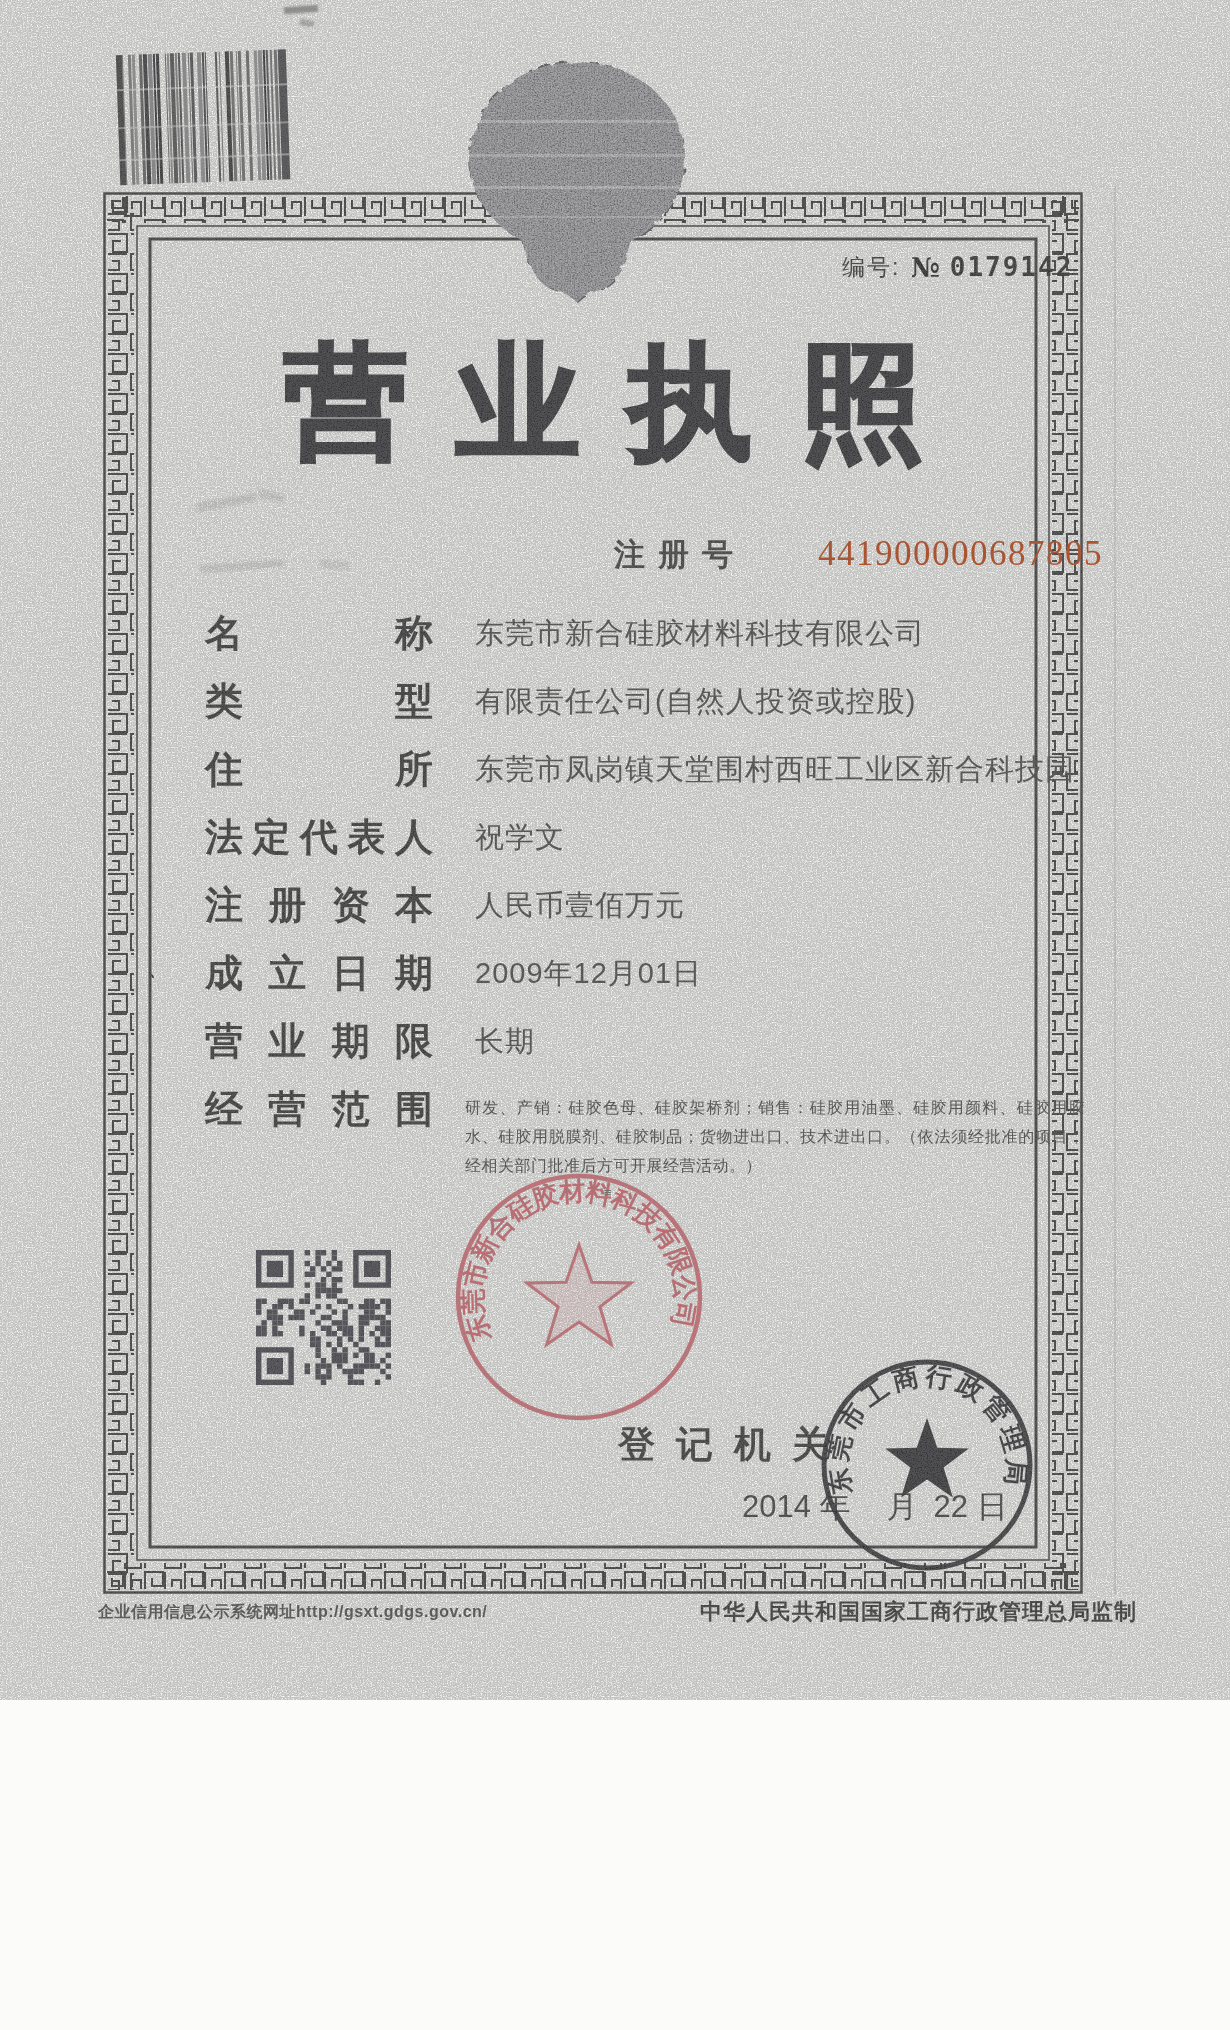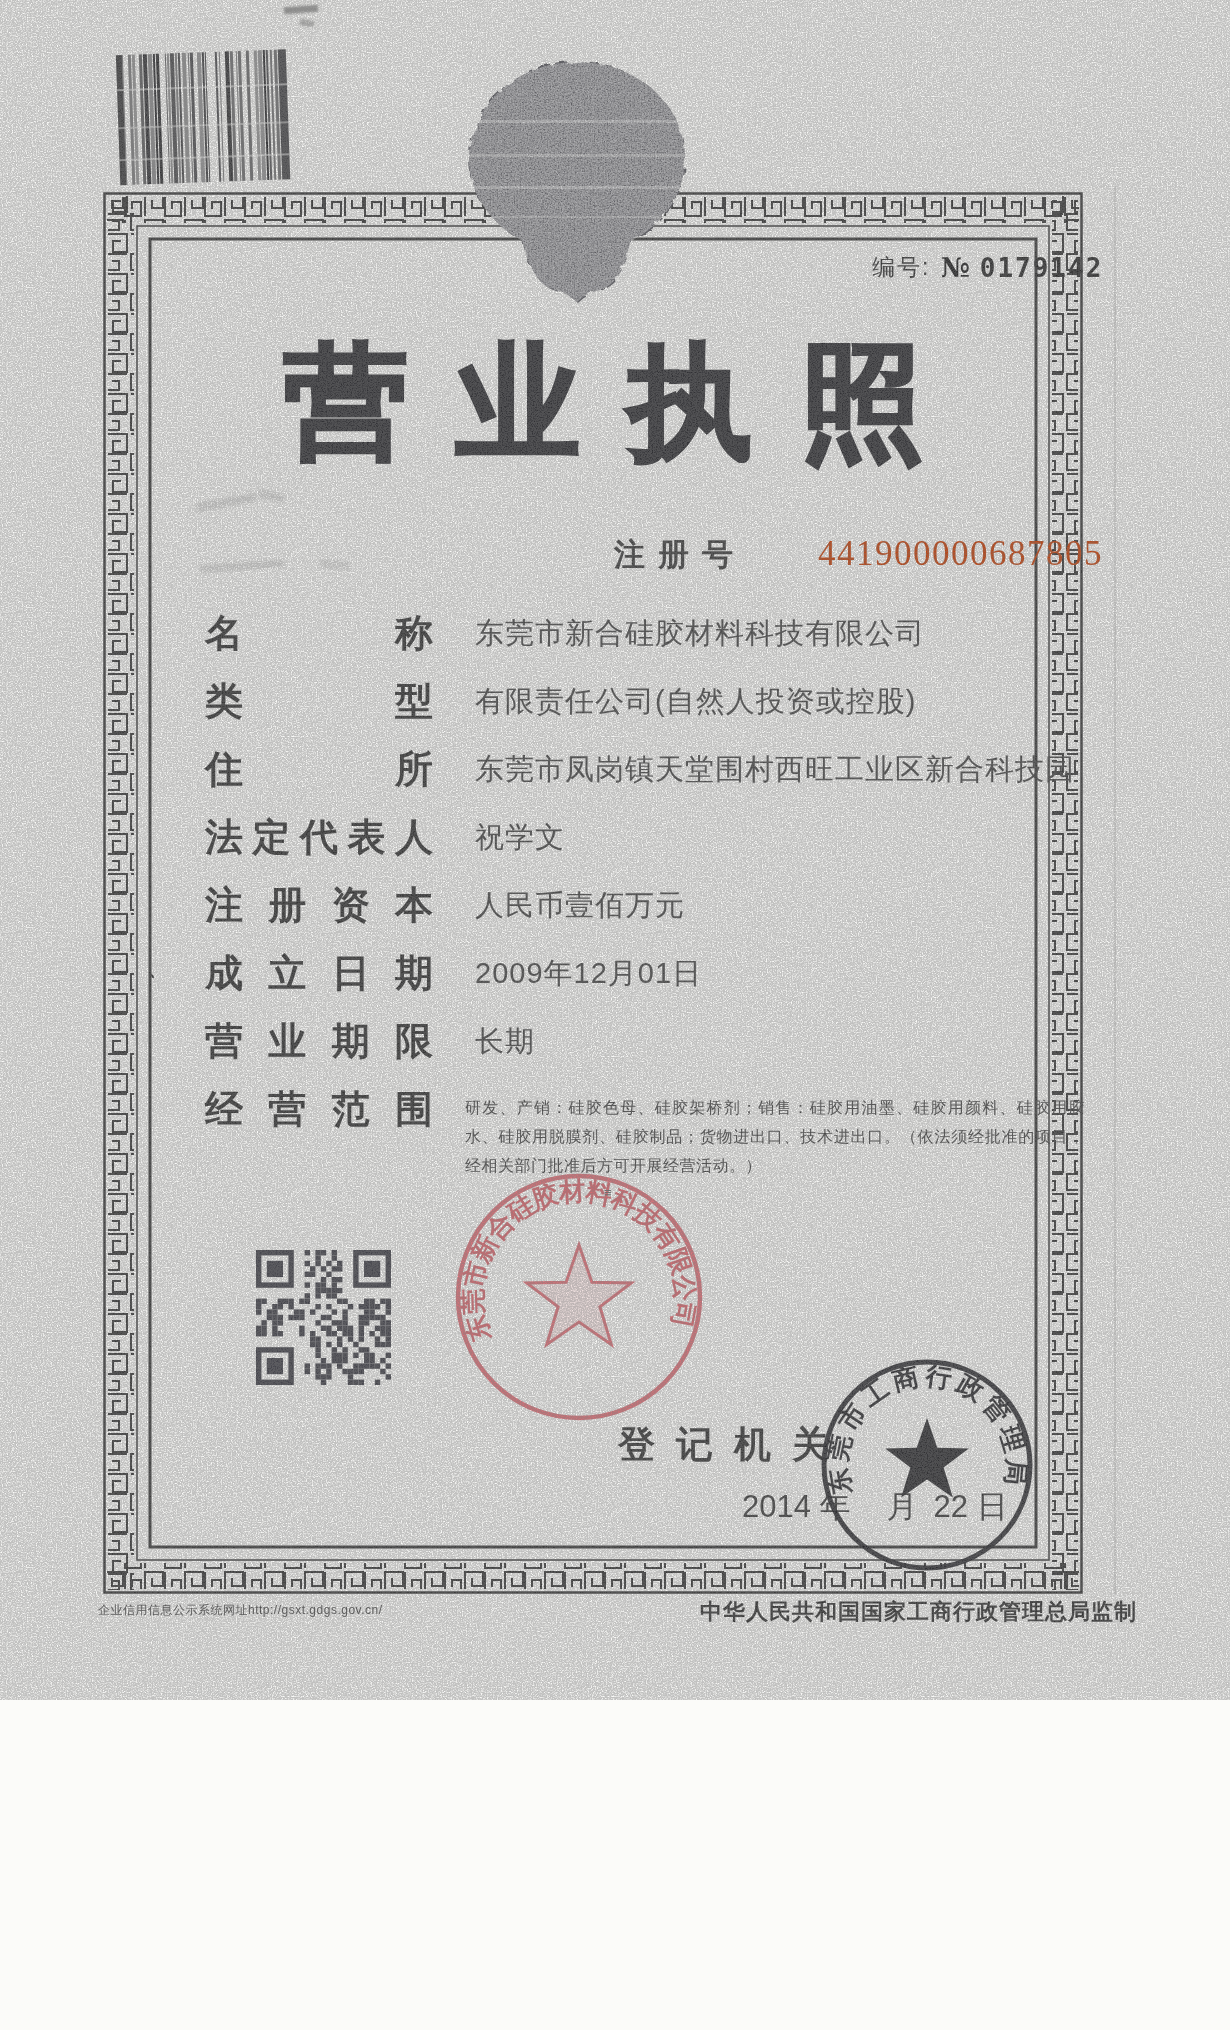--- a/index.html
+++ b/index.html
@@ -4,21 +4,21 @@
 <style>
   html,body{margin:0;padding:0;background:#ffffff;}
   .page{
     position:relative;width:1230px;height:2030px;margin:0 auto;
     background:#fbfbf9;overflow:hidden;
     font-family:"Liberation Sans",sans-serif;color:#3d3d3d;
   }
   .abs{position:absolute;}
 
   
-  .serial-line{left:842px;top:252px;display:flex;align-items:center;gap:10px;margin-left:30px;}
+  .serial-line{left:842px;top:252px;display:flex;align-items:flex-start;gap:10px;}
   .serial-prefix{font-size:23px;color:#333;letter-spacing:2px;}
   .serial-mark{font-size:27px;font-weight:bold;font-family:"DejaVu Serif",serif;color:#222;}
   .serial-number{font-size:26px;font-family:"DejaVu Sans Mono",monospace;font-weight:600;letter-spacing:2px;color:#2d2d2d;}
 
   
   .doc-title{
     left:284px;top:328px;font-size:124px;font-weight:900;color:#303034;
     letter-spacing:48px;white-space:nowrap;line-height:1.2;
     -webkit-text-stroke:3px #303034;
     text-shadow:1px 1px 0 #3a3a3e, -1px 0 0 #3a3a3e;
@@ -44,21 +44,21 @@
     text-align:justify;margin-top:5px;font-weight:500;margin-left:32px;
   }
 
   
   .registry-label{left:618px;top:1420px;font-size:37px;font-weight:600;letter-spacing:21px;color:#383838;white-space:nowrap;}
   .date-line{left:742px;top:1486px;display:flex;align-items:baseline;font-size:31px;color:#3f3f3f;}
   .date-line .gap1{width:36px;}
   .date-line .gap2{width:16px;}
 
   
-  .footer-left{left:98px;top:1602px;font-size:12px;color:#4c4c4c;letter-spacing:0.5px;}
+  .footer-left{left:98px;top:1602px;font-size:16px;color:#4c4c4c;letter-spacing:0.5px;font-weight:bold;}
   .footer-right{left:700px;top:1597px;font-size:22px;font-weight:600;color:#333;letter-spacing:1px;}
 
   
   .edge-line{left:1114px;top:186px;width:2px;height:1408px;background:rgba(60,60,60,0.12);}
   .smudge{filter:blur(1px);opacity:0.5;background:#3a3a3a;}
   .smudge.s1{left:284px;top:6px;width:34px;height:7px;transform:rotate(-4deg);}
   .smudge.s2{left:300px;top:20px;width:14px;height:6px;transform:rotate(8deg);opacity:.35;}
   .pencil{filter:blur(1.5px);opacity:0.16;background:#555;}
   .pencil.p1{left:196px;top:498px;width:60px;height:9px;transform:rotate(-10deg);}
   .pencil.p2{left:258px;top:492px;width:26px;height:8px;transform:rotate(14deg);}

